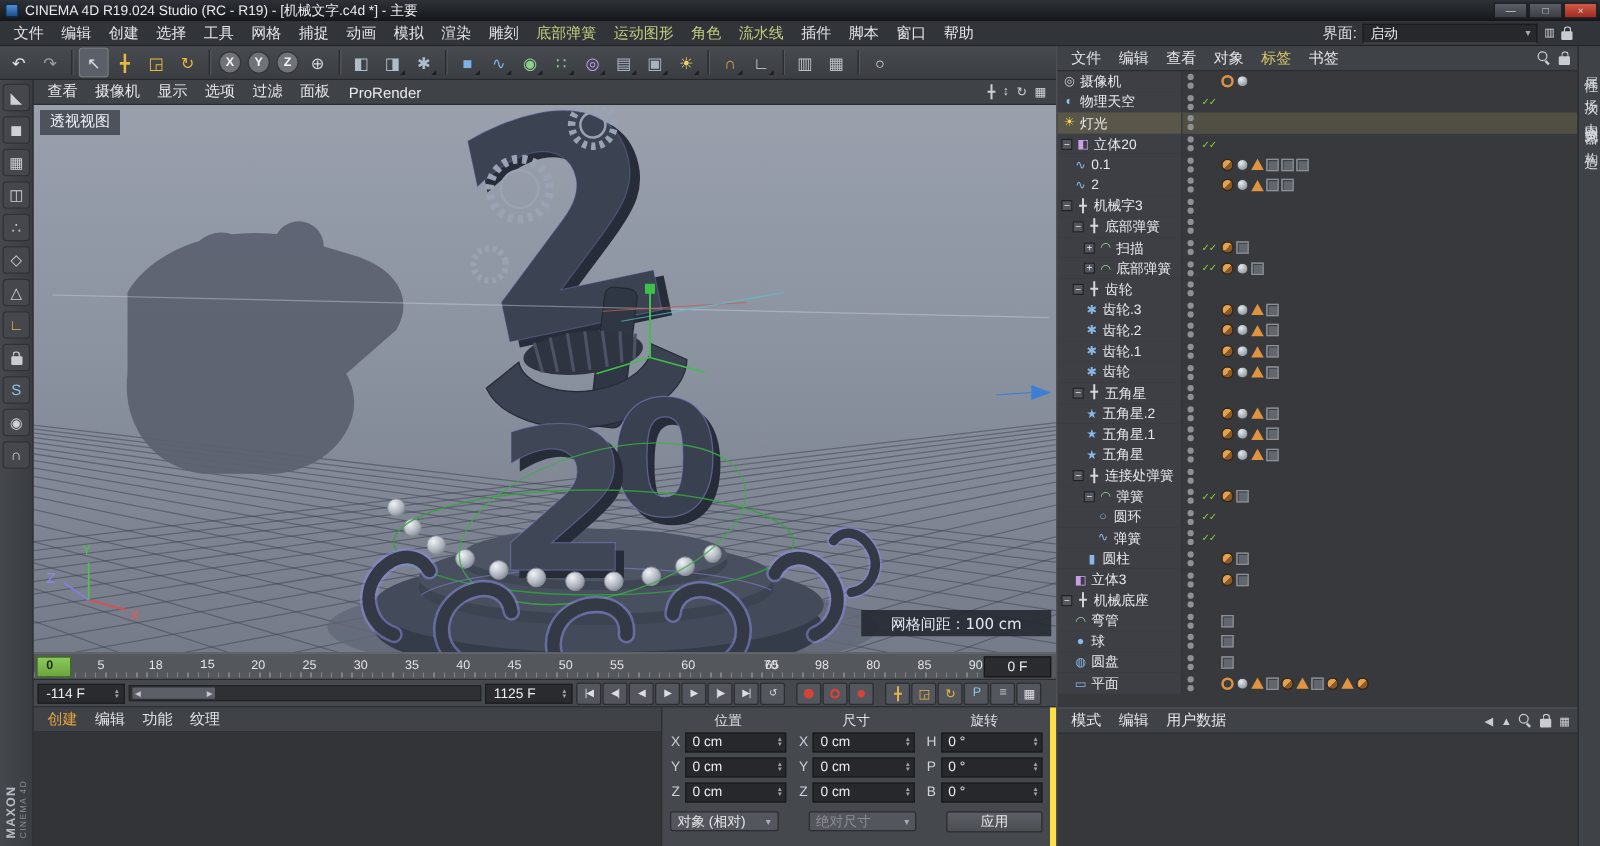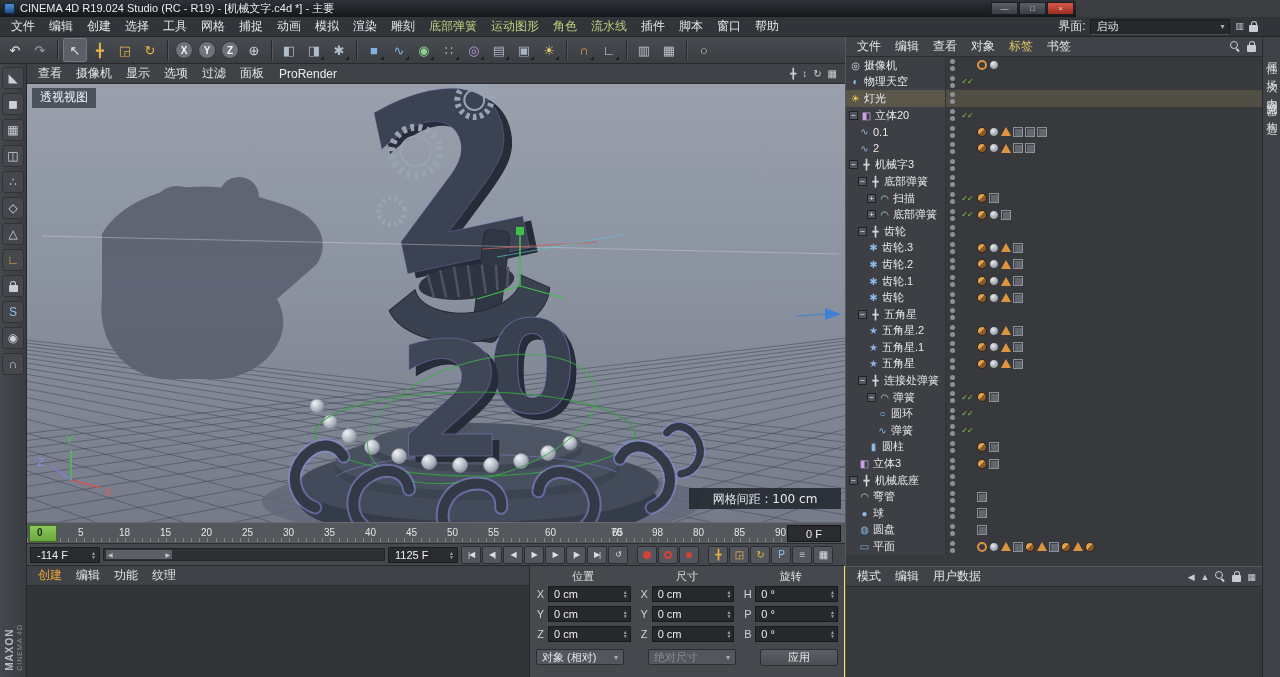--- a/index.html
+++ b/index.html
@@ -1,21 +1,21 @@
 <!DOCTYPE html>
 <html><head>
 <meta charset="utf-8">
 <style>
   html,body{margin:0;padding:0;width:1280px;height:677px;overflow:hidden;background:#2e3034;
     font-family:"Liberation Sans",sans-serif;color:#dcdee2;-webkit-user-select:none;user-select:none}
   #root{position:relative;width:1280px;height:677px;overflow:hidden;background:#3c3e42}
   *{box-sizing:border-box}
 
   
-  #titlebar{position:absolute;left:0;top:0;width:1076px;height:17px;
+  #titlebar{position:absolute;left:0;top:0;width:1280px;height:17px;
     background:linear-gradient(#2e3238,#14161a);display:flex;align-items:center;
     font-size:11px;color:#e8eaee;padding-left:4px}
   .app-ico{width:11px;height:11px;border-radius:2px;background:linear-gradient(#4f8fd0,#1c4f8a);
     border:1px solid #0d2b4d;margin-right:5px;flex:none}
   .tb-title{white-space:nowrap;overflow:hidden}
   .win-btns{margin-left:auto;display:flex;gap:1px;padding-right:2px}
   .wb{width:27px;height:13px;background:linear-gradient(#5a5e66,#3a3d43);border:1px solid #1d1f23;
     display:flex;align-items:center;justify-content:center;font-size:8px;color:#d8dadd}
   .wb.close{background:linear-gradient(#d4594a,#9c2d20)}
 
@@ -101,21 +101,21 @@
   
   .panel-menu{height:20px;background:#3f4246;border-bottom:1px solid #2a2c30;display:flex;
     align-items:center;font-size:12px;padding-left:4px}
   .panel-menu .accent{color:#e8a33d}
   .panel-menu .accent-y{color:#d8c86a}
   .corner{margin-left:auto;display:flex;gap:6px;align-items:center;padding-right:6px;font-size:9px;color:#c9ccd1}
   #matpanel{position:absolute;left:27px;top:566px;width:503px;height:111px;background:#35373b;
     border-right:1px solid #26282c}
   .mat-body{height:91px;background:#323438}
   #coordpanel{position:absolute;left:530px;top:566px;width:315px;height:111px;background:#45484d;
-    border-right:1px solid #fde047;font-size:11px;padding:3px 6px}
+    border-right:5px solid #fde047;font-size:11px;padding:3px 6px}
   #coord-grid{display:grid;grid-template-columns:repeat(3,1fr);column-gap:9px}
   .coord-head{text-align:center;height:15px;color:#dfe1e5}
   .field-row{display:flex;align-items:center;height:20px;gap:3px}
   .f-label{width:9px;text-align:center;color:#cfd2d7;flex:none}
   .f-input{flex:1;height:16px;background:#27282b;border:1px solid #191a1d;display:flex;
     align-items:center;padding:0 2px 0 5px;color:#eceef1}
   .coord-bottom{display:flex;gap:24px;margin-top:5px}
   .apply-btn{flex:1;height:17px;background:linear-gradient(#5c6066,#4a4d52);border:1px solid #2b2d30;
     border-radius:2px;display:flex;align-items:center;justify-content:center;color:#e8eaed}
 
@@ -485,21 +485,21 @@
       <div class="view-label">透视视图</div>
     </div>
   </div>
 
   <div id="ruler">
     <div class="playhead"></div>
     <div id="ruler-ticks">
         <span class="tick cur" style="left: 10px;">0</span>
         <span class="tick" style="left: 51px;">5</span>
         <span class="tick" style="left: 92px;">18</span>
-        <span class="tick" style="left: 133px;">15</span>
+        <span class="tick" style="left: 133px; font-family: Liberation Mono, monospace;">15</span>
         <span class="tick" style="left: 174px;">20</span>
         <span class="tick" style="left: 215px;">25</span>
         <span class="tick" style="left: 256px;">30</span>
         <span class="tick" style="left: 297px;">35</span>
         <span class="tick" style="left: 338px;">40</span>
         <span class="tick" style="left: 379px;">45</span>
         <span class="tick" style="left: 420px;">50</span>
         <span class="tick" style="left: 461px;">55</span>
         <span class="tick" style="left: 502px; margin-left: 16px;">60</span>
         <span class="tick" style="left: 543px; padding-left: 42px;">65</span>

